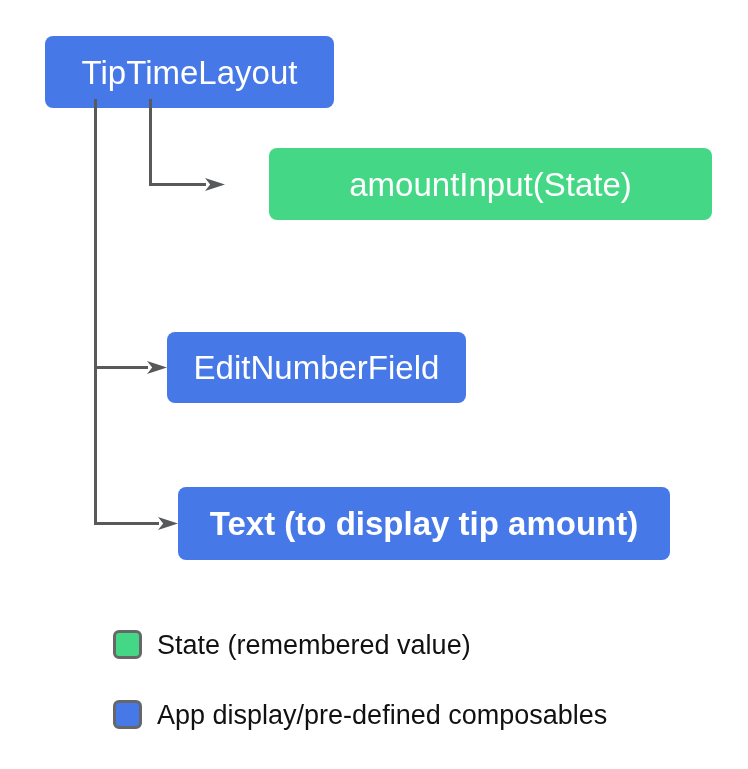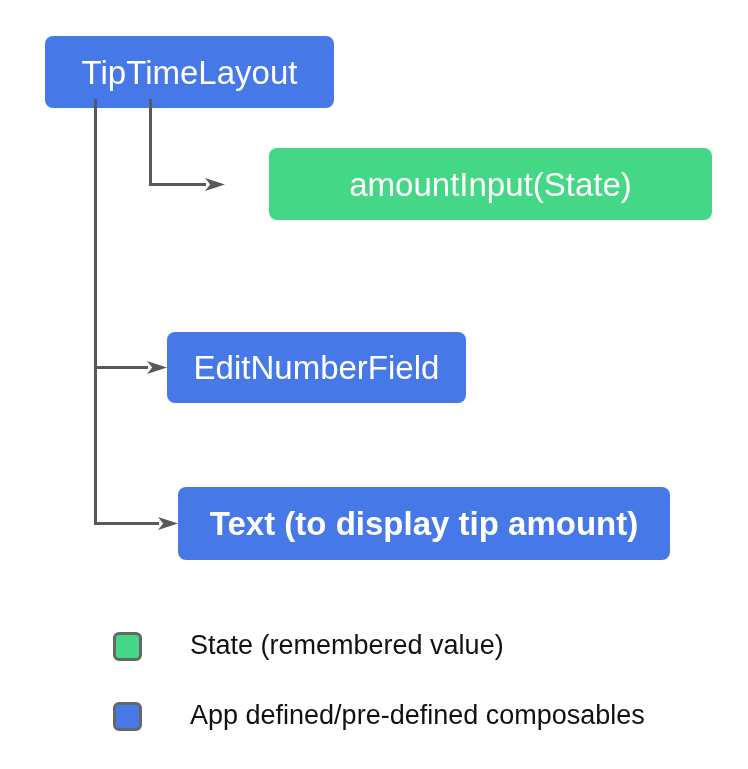--- a/index.html
+++ b/index.html
@@ -57,24 +57,23 @@
   .arrow-b2 { left: 158px; top: 517px; }
 
   
   .legend {
     position: absolute;
     left: 113px;
     top: 630px;
   }
   .legend-item {
     display: flex;
-    align-items: flex-end;
+    align-items: flex-start;
     height: 31px;
     margin-bottom: 39px;
-    gap: 33px;
   }
   .legend-swatch {
     width: 23px;
     height: 23px;
     border: 3px solid #666769;
     border-radius: 6px;
     flex: 0 0 auto;
   }
   .legend-swatch.green { background: #44d886; }
   .legend-swatch.blue  { background: #4678e8; }
@@ -117,17 +116,17 @@
   <div class="line line-b2-horiz"></div>
   <div class="arrowhead arrow-b2"></div>
 
   <div class="legend">
     <div class="legend-item">
       <div class="legend-swatch green"></div>
       <div class="legend-label">State (remembered value)</div>
     </div>
     <div class="legend-item">
       <div class="legend-swatch blue"></div>
-      <div class="legend-label">App defined/pre-defined composables</div>
+      <div class="legend-label">App display/pre-defined composables</div>
     </div>
   </div>
 
 </div>
 
 </body></html>

